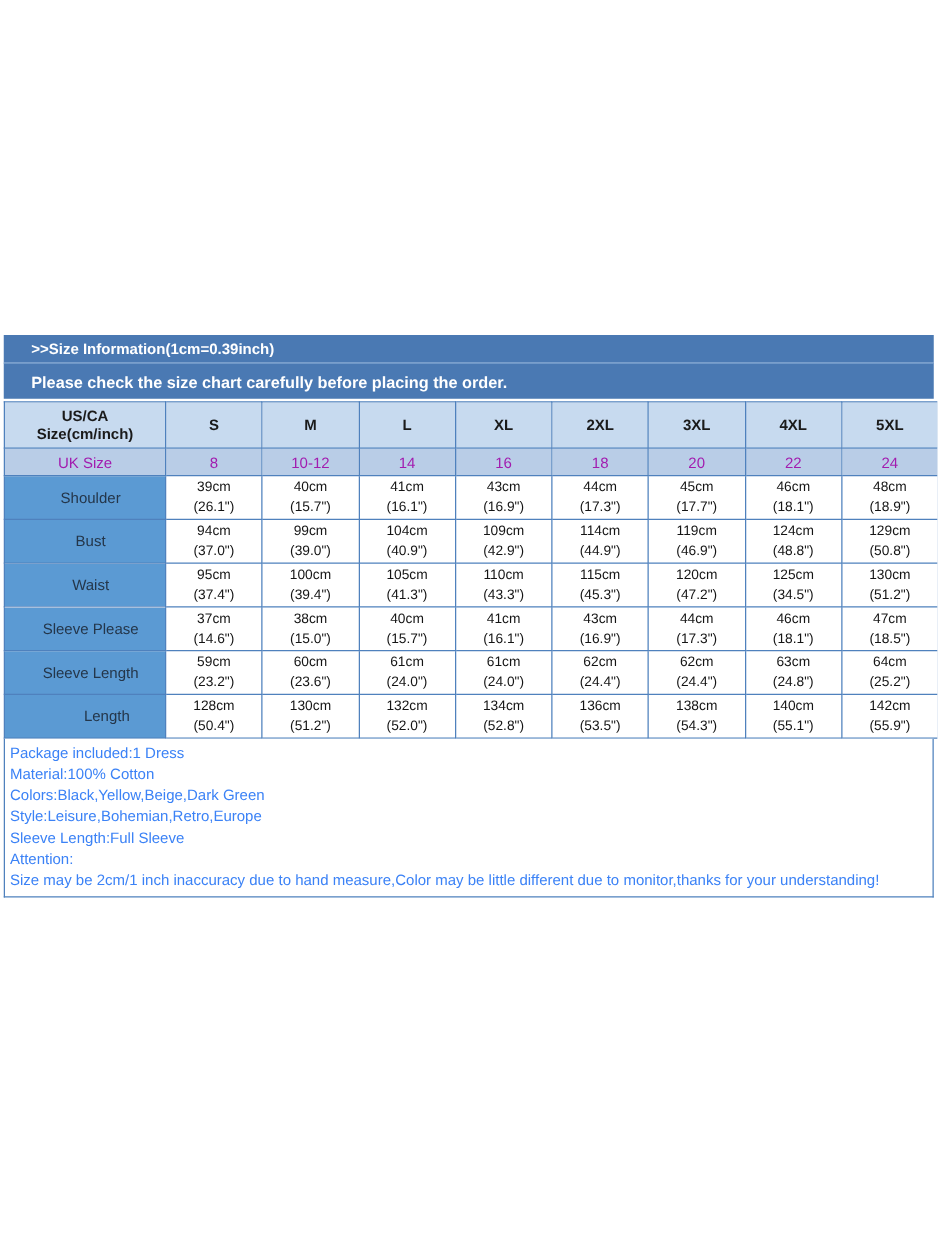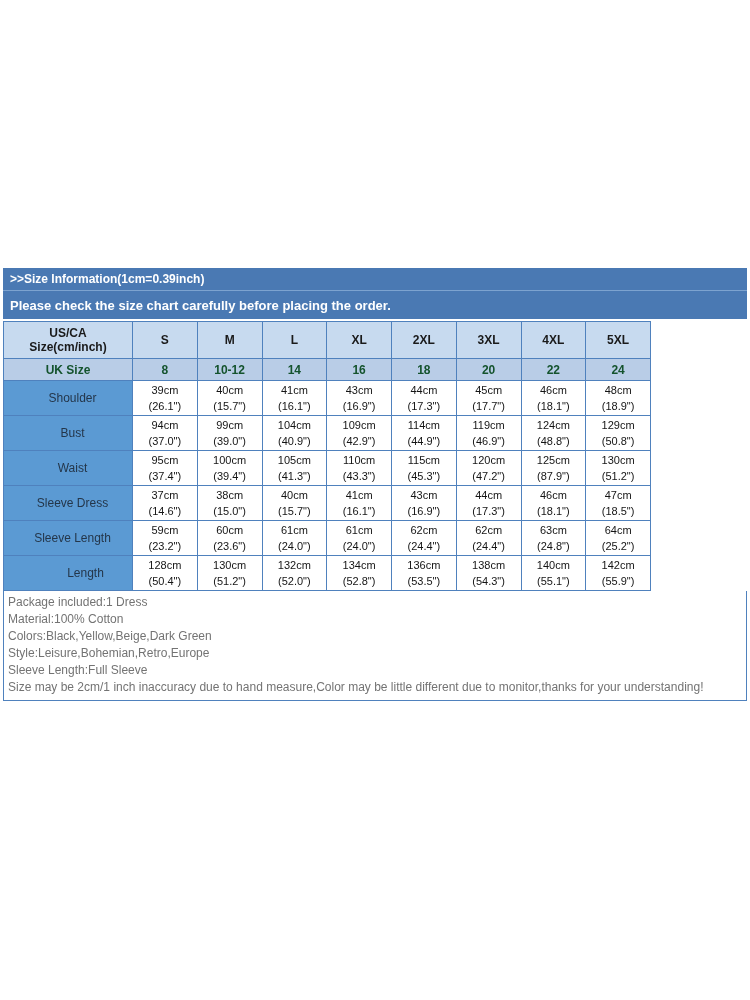--- a/index.html
+++ b/index.html
@@ -2,57 +2,57 @@
 <html style="--banner_bg: #4a79b3; --banner_divider: #7da3cf; --table_border: #4f81bd; --header_row_bg: #c7daef; --size_row_bg: #b9cde7; --label_bg: #5b9ad3;"><head>
 <meta charset="utf-8">
 <style>
   html,body { margin:0; padding:0; background:#ffffff; }
   .canvas {
     position:relative; width:750px; height:1000px; background:#ffffff;
     font-family:"Liberation Sans", sans-serif; overflow:hidden;
   }
   .content { position:absolute; left:3px; top:268px; width:744px; }
 
-  .bar { color:#ffffff; font-weight:bold; padding-left:7px; box-sizing:border-box;
+  .bar { color:#ffffff; font-weight:bold; padding-left:22px; box-sizing:border-box;
          background:var(--banner_bg, #4a79b3); }
   .bar1 { height:22px; line-height:23px; font-size:12px; }
   .bar2 { height:29px; line-height:29px; font-size:13px;
           border-top:1px solid var(--banner_divider, #7da3cf); }
 
   table.size-table {
-    width:648px; border-collapse:collapse; table-layout:fixed; margin-top:2px;border-radius:10px;
+    width:748px; border-collapse:collapse; table-layout:fixed; margin-top:2px;border-radius:10px;
   }
   table.size-table th, table.size-table td {
     border:1px solid var(--table_border, #4f81bd);
     text-align:center; vertical-align:middle; overflow:hidden;
   }
   .col-label { width:129px; }
   thead th {
     background:var(--header_row_bg, #c7daef); color:#1a1a1a;
     font-size:12px; font-weight:bold; height:34px;
   }
   .pre { white-space:pre-line; }
   tr.size-row td {
-    background:var(--size_row_bg, #b9cde7); color:#14532d;
-    font-size:12px; font-weight:bold; height:19px;
+    background:var(--size_row_bg, #b9cde7); color:#a21caf;
+    font-size:12px; font-weight:normal; height:19px;
   }
   tr.m-row { height:35px;margin-top:29px; }
   td.m-label {
     background:var(--label_bg, #5b9ad3); color:#24364a;
     font-size:12px; font-weight:normal; text-align:left; padding-left:10px;
   }
   td.m-label.indent { padding-left:36px; }
   td.m-val {
     background:#ffffff; color:#141414; font-size:11px; line-height:16px;
   }
 
   .notes {
     border:1px solid var(--table_border, #4f81bd); border-top:none;
     box-sizing:border-box; width:744px; padding:3px 4px 4px 4px;
-    font-size:12px; line-height:17px; color:#737373; background:#ffffff;
+    font-size:12px; line-height:17px; color:#3b82f6; background:#ffffff;
   }
 </style>
 </head>
 <body>
 
 <div class="canvas">
   <div class="content">
 
     <div class="bar bar1">&gt;&gt;Size Information(1cm=0.39inch)</div>
     <div class="bar bar2">Please check the size chart carefully before placing the order.</div>
@@ -142,26 +142,26 @@
 (39.4")</td>
           <td class="m-val pre">105cm
 (41.3")</td>
           <td class="m-val pre">110cm
 (43.3")</td>
           <td class="m-val pre">115cm
 (45.3")</td>
           <td class="m-val pre">120cm
 (47.2")</td>
           <td class="m-val pre">125cm
-(87.9")</td>
+(34.5")</td>
           <td class="m-val pre">130cm
 (51.2")</td>
         </tr>
         <tr class="m-row">
-          <td class="m-label">Sleeve Dress</td>
+          <td class="m-label">Sleeve Please</td>
           <td class="m-val pre">37cm
 (14.6")</td>
           <td class="m-val pre">38cm
 (15.0")</td>
           <td class="m-val pre">40cm
 (15.7")</td>
           <td class="m-val pre">41cm
 (16.1")</td>
           <td class="m-val pre">43cm
 (16.9")</td>
@@ -212,17 +212,18 @@
         </tr>
       </tbody>
     </table>
 
     <div class="notes">
       <div>Package included:1 Dress</div>
       <div>Material:100% Cotton</div>
       <div>Colors:Black,Yellow,Beige,Dark Green</div>
       <div>Style:Leisure,Bohemian,Retro,Europe</div>
       <div>Sleeve Length:Full Sleeve</div>
+      <div>Attention:</div>
       <div>Size may be 2cm/1 inch inaccuracy due to hand measure,Color may be little different due to monitor,thanks for your understanding!</div>
     </div>
 
   </div>
 </div>
 
 </body></html>

